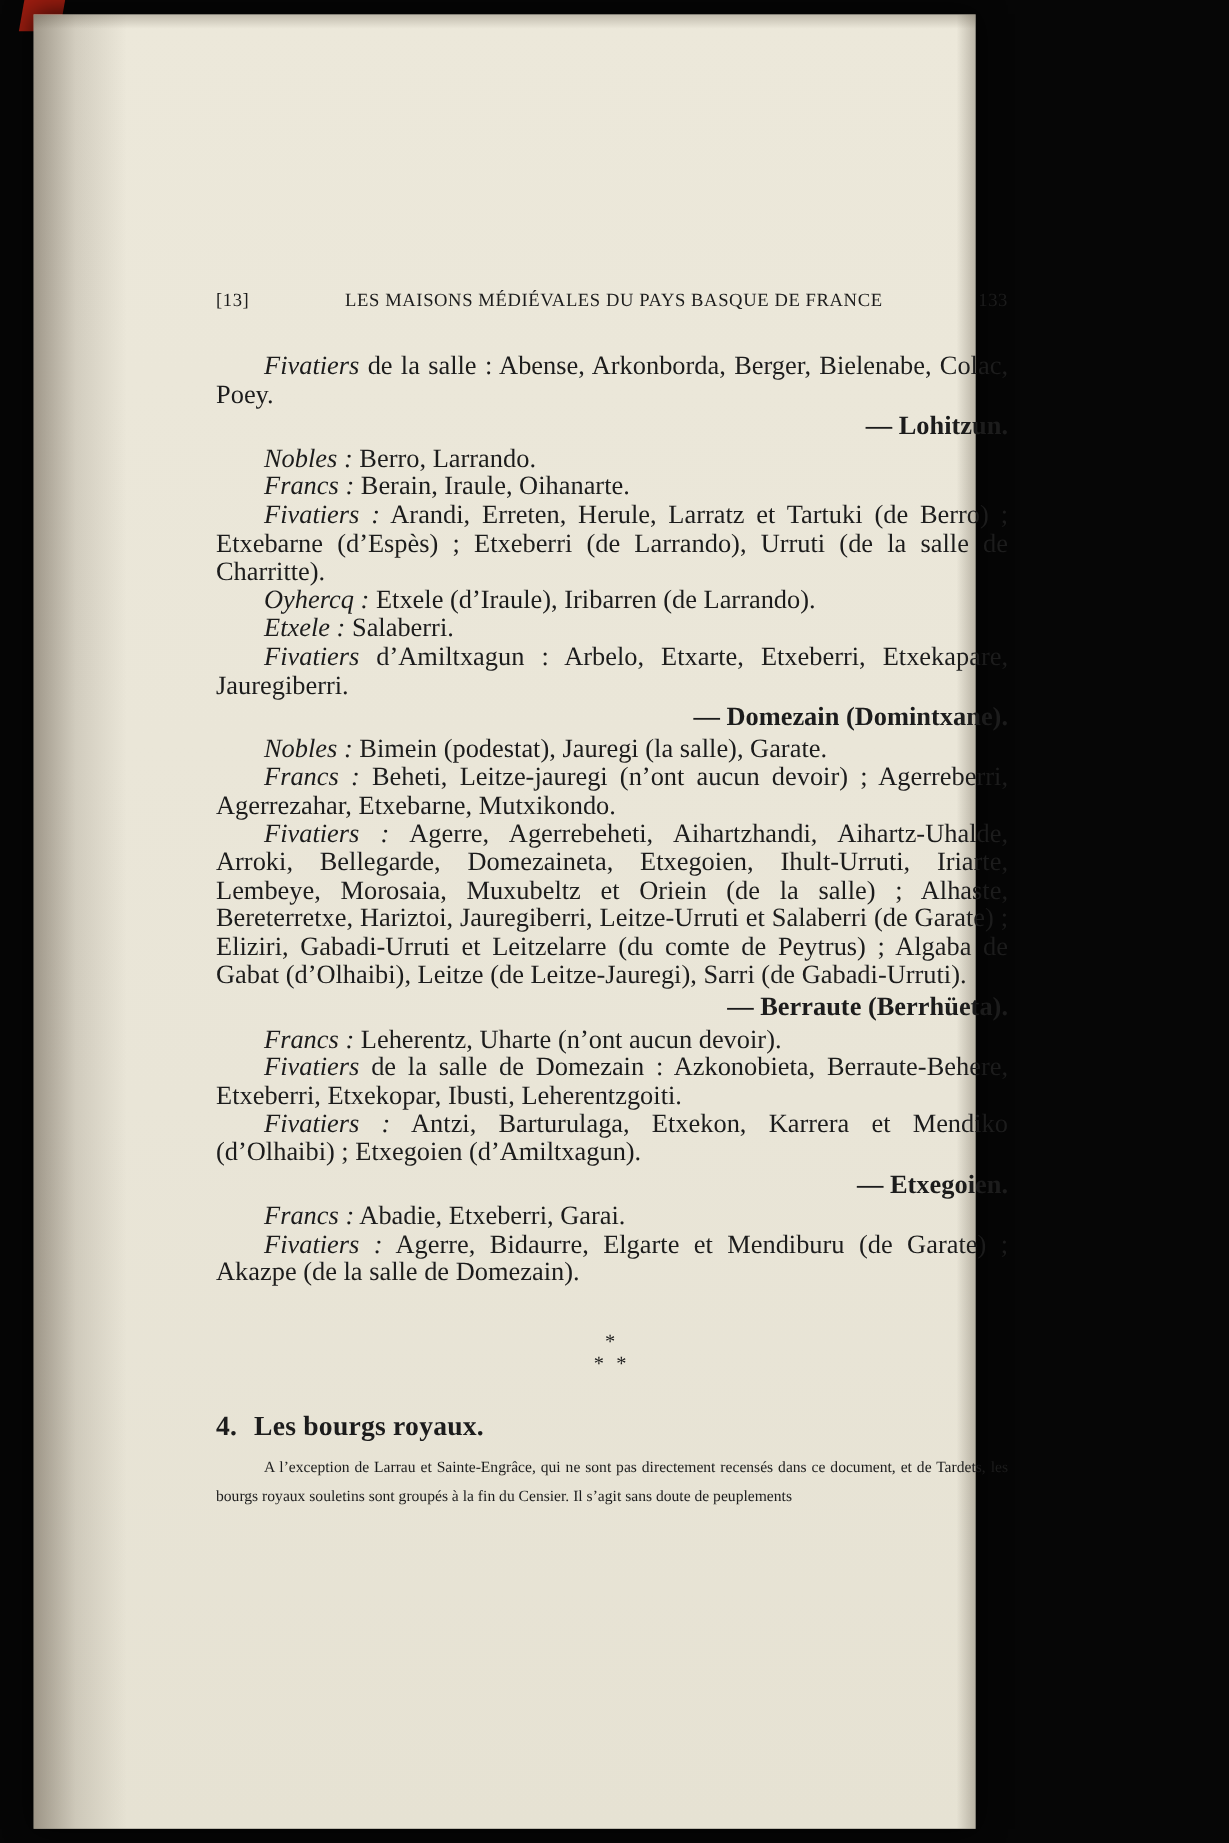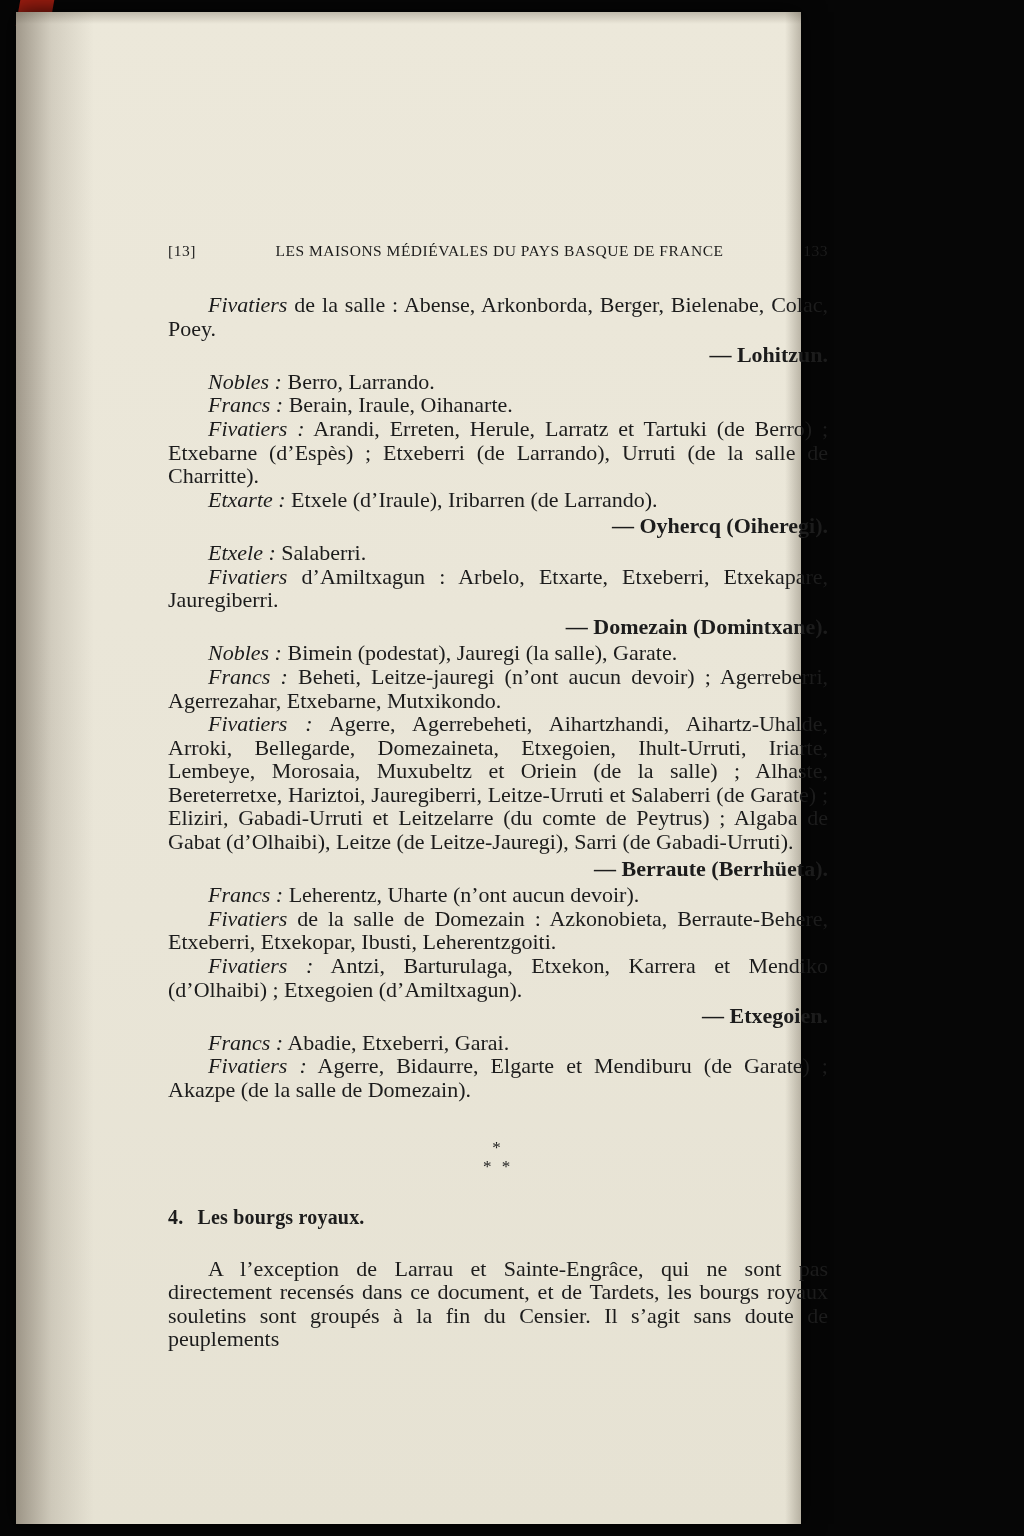--- a/index.html
+++ b/index.html
@@ -11,21 +11,21 @@
   }
   .scan {
     position:relative; width:1024px; height:1536px;
     background:#060606; overflow:hidden;
   }
   .red-edge {
     position:absolute; left:18px; top:0; width:34px; height:26px;
     background:#9e1d10; transform:skewX(-10deg);
   }
   .page {
-    position:absolute; left:16px; top:12px; width:785px; height:1512px;
+    position:absolute; left:28px; top:12px; width:785px; height:1512px;
     background:linear-gradient(180deg,#ece8da 0%, #e9e5d7 60%, #e6e2d3 100%);
     box-shadow:0 0 22px rgba(0,0,0,0.85);
   }
   .gutter {
     position:absolute; left:0; top:0; bottom:0; width:78px;
     background:linear-gradient(to right, rgba(55,42,28,0.42), rgba(55,42,28,0.14) 45%, rgba(55,42,28,0) 100%);
     pointer-events:none;
   }
   .edge-right {
     position:absolute; right:0; top:0; bottom:0; width:16px;
@@ -53,26 +53,26 @@
   }
   .body-text p { text-indent:40px; }
   .body-text p.subhead { font-weight:bold; margin:3px 0 3px 0; text-align:right; }
   .body-text p i { font-style:italic; }
   .asterism {
     margin-top:36px; text-align:center;
     font-size:17px; line-height:19px; letter-spacing:3px;
   }
   .section-title {
     margin-top:30px;
-    font-size:20px; font-weight:bold; letter-spacing:0.2px;
+    font-size:23px; font-weight:bold; letter-spacing:0.2px;
   }
   .section-title .stgap { display:inline-block; width:14px; }
   .closing {
-    margin-top:28px;
-    font-size:22px; line-height:23.6px;
+    margin-top:9px;
+    font-size:13px; line-height:23.6px;
     text-align:justify; text-indent:40px;
   }
 </style>
 </head>
 <body>
 
 <div class="scan">
   <div class="red-edge"></div>
   <div class="page">
     <div class="gutter"></div>
@@ -85,22 +85,21 @@
         <span class="title">LES MAISONS MÉDIÉVALES DU PAYS BASQUE DE FRANCE</span>
         <span class="pagenum">133</span>
       </div>
 
       <div class="body-text" id="body-container">
           <p><i>Fivatiers</i> de la salle : Abense, Arkonborda, Berger, Bielenabe, Colac, Poey.</p>
           <p class="subhead">—  Lohitzun.</p>
           <p><i>Nobles :</i> Berro, Larrando.</p>
           <p><i>Francs :</i> Berain, Iraule, Oihanarte.</p>
           <p><i>Fivatiers :</i> Arandi, Erreten, Herule, Larratz et Tartuki (de Berro) ; Etxebarne (d’Espès) ; Etxeberri (de Larrando), Urruti (de la salle de Charritte).</p>
-          <p><i>Etxarte :</i> Etxele (d’Iraule), Iribarren (de Larrando).</p>
-          <p class="subhead">—  Oyhercq (Oiheregi).</p>
+          <p><i>Oyhercq :</i> Etxele (d’Iraule), Iribarren (de Larrando).</p>
           <p><i>Etxele :</i> Salaberri.</p>
           <p><i>Fivatiers</i> d’Amiltxagun : Arbelo, Etxarte, Etxeberri, Etxekapare, Jauregiberri.</p>
           <p class="subhead">—  Domezain (Domintxane).</p>
           <p><i>Nobles :</i> Bimein (podestat), Jauregi (la salle), Garate.</p>
           <p><i>Francs :</i> Beheti, Leitze-jauregi (n’ont aucun devoir) ; Agerreberri, Agerrezahar, Etxebarne, Mutxikondo.</p>
           <p><i>Fivatiers :</i> Agerre, Agerrebeheti, Aihartzhandi, Aihartz-Uhalde, Arroki, Bellegarde, Domezaineta, Etxegoien, Ihult-Urruti, Iriarte, Lembeye, Morosaia, Muxubeltz et Oriein (de la salle) ; Alhaste, Bereterretxe, Hariztoi, Jauregiberri, Leitze-Urruti et Salaberri (de Garate) ; Eliziri, Gabadi-Urruti et Leitzelarre (du comte de Peytrus) ; Algaba de Gabat (d’Olhaibi), Leitze (de Leitze-Jauregi), Sarri (de Gabadi-Urruti).</p>
           <p class="subhead">—  Berraute (Berrhüeta).</p>
           <p><i>Francs :</i> Leherentz, Uharte (n’ont aucun devoir).</p>
           <p><i>Fivatiers</i> de la salle de Domezain : Azkonobieta, Berraute-Behere, Etxeberri, Etxekopar, Ibusti, Leherentzgoiti.</p>
           <p><i>Fivatiers :</i> Antzi, Barturulaga, Etxekon, Karrera et Mendiko (d’Olhaibi) ; Etxegoien (d’Amiltxagun).</p>

